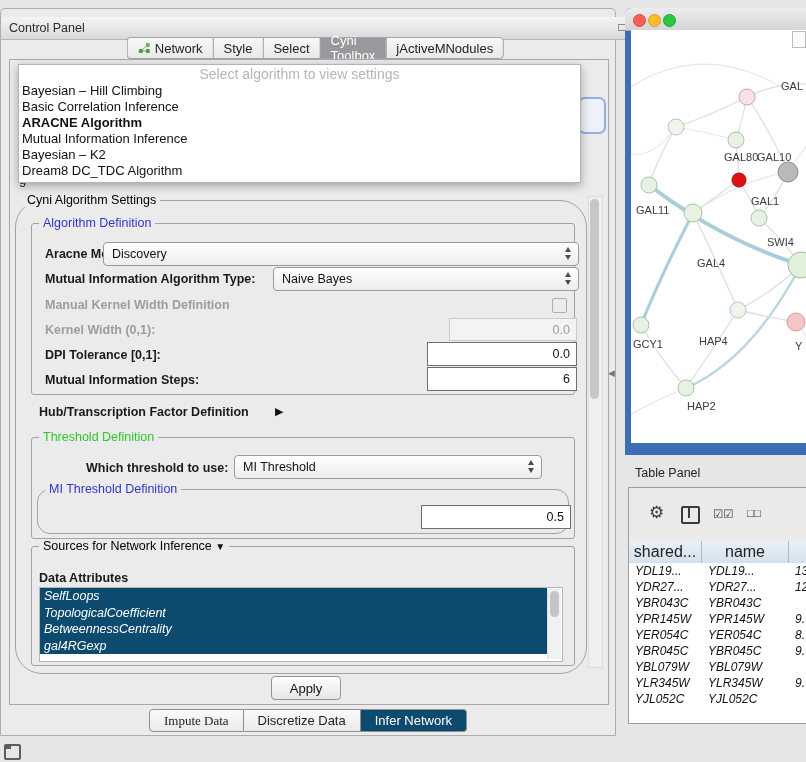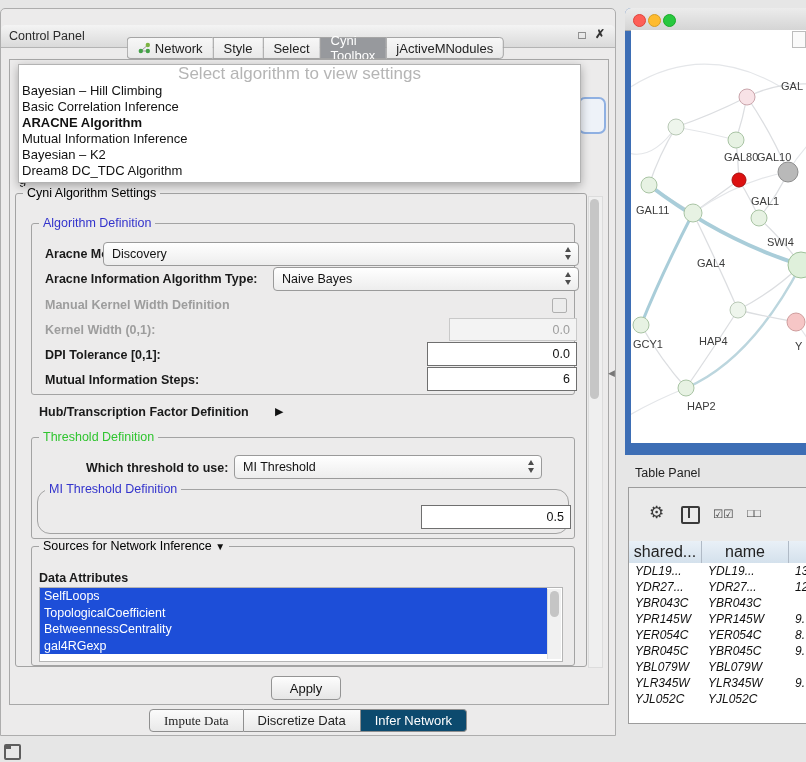--- a/index.html
+++ b/index.html
@@ -2,22 +2,22 @@
 <html><head>
 <meta charset="utf-8">
 <style>
   html,body { margin:0; padding:0; }
   body { font-family:"Liberation Sans",sans-serif; background:#e6e6e6; }
   #screen { position:relative; width:806px; height:762px; background:#e6e6e6; overflow:hidden; }
 
   
   #control-panel { position:absolute; left:0; top:8px; width:614px; height:726px;
     background:#ecebeb; border:1px solid #adadad; border-radius:5px 5px 0 0; }
-  #cp-titlebar { position:absolute; left:0; top:16px; width:100%; height:22px;
-    background:linear-gradient(#f4f4f4,#dadada); border-bottom:1px solid #b4b4b4; border-radius:5px 5px 0 0; }
+  #cp-titlebar { position:absolute; left:0; top:8px; width:100%; height:22px;
+    background:linear-gradient(#f4f4f4,#dadada); border-bottom:1px solid #b4b4b4; border-radius:5px 5px 0 0;padding-left:40px; }
   #cp-title { position:absolute; left:8px; top:4px; font-size:12.5px; color:#2b2b2b; }
   .titlebar-btn { position:absolute; top:2px; font-size:12px; color:#333; width:14px; text-align:center; cursor:default; }
   #cp-float { right:26px; top:3px; }
   #cp-close { right:8px; font-weight:bold; }
 
   
   #tabbar { position:absolute; top:28px; left:50%; transform:translateX(-50%); display:flex; height:22px; }
   .tab { display:flex; align-items:center; gap:4px; padding:0 10px; font-size:13px; color:#222;
     background:linear-gradient(#f7f7f7,#e9e9e9); border:1px solid #a5a5a5; border-right:none; }
   .tab:first-child { border-radius:4px 0 0 4px;margin-left:15px; }
@@ -52,21 +52,21 @@
 
   #manual-kernel-checkbox { position:absolute; left:551px; top:289px; width:13px; height:13px;
     background:#ececec; border:1px solid #b0b0b0; border-radius:2px; }
 
   .tri { font-size:11px; color:#111; }
 
   
   #data-attr-list { position:absolute; left:38px; top:578px; width:522px; height:73px;
     background:#fff; border:1px solid #b5b5b5; overflow:hidden; }
   .attr-item { height:16.5px; line-height:16.5px; padding-left:4px; font-size:12.5px;
-    background:#1d4ed8; color:#fff; width:503px; }
+    background:#0c4a6e; color:#fff; width:503px;font-style:italic; }
   #attr-scrollbar { position:absolute; right:1px; top:1px; width:13px; height:70px; background:#f1f1f1; border-left:1px solid #ddd; }
   #attr-thumb { position:absolute; left:1.5px; top:2px; width:9px; height:26px; background:#c5c5c5; border-radius:5px; }
 
   
   #settings-scrollbar { position:absolute; left:587px; top:187px; width:13px; height:470px;
     background:#efefef; border:1px solid #dcdcdc; }
   #settings-thumb { position:absolute; left:1px; top:2px; width:9px; height:200px; background:#c6c6c6; border-radius:5px; }
 
   #apply-button { position:absolute; left:270px; top:667px; width:68px; height:22px;
     background:linear-gradient(#fdfdfd,#e6e6e6); border:1px solid #949494; border-radius:4px;
@@ -75,21 +75,21 @@
   #bottom-tabs { position:absolute; left:0; top:700px; width:100%; display:flex; justify-content:center; }
   .btab { height:21px; display:flex; align-items:center; padding:0 14px; font-size:13px; color:#222;
     background:linear-gradient(#fbfbfb,#e9e9e9); border:1px solid #8f8f8f; border-left:none; }
   .btab:first-child { border-left:1px solid #8f8f8f; border-radius:4px 0 0 4px;font-family:Liberation Serif, serif; }
   .btab:last-child { border-radius:0 4px 4px 0; }
   .btab.sel { background:#0c4a6e; color:#fff; }
 
   
   #algo-menu { position:absolute; left:17px; top:55px; width:561px; background:#fff;
     border:1px solid #b3b3b3; box-shadow:0 3px 9px rgba(0,0,0,.3); z-index:40; padding-bottom:3px; }
-  #menu-placeholder { text-align:center; color:#b5b5b5; font-size:17px; height:18px; line-height:18px; }
+  #menu-placeholder { text-align:center; color:#b5b5b5; font-size:14px; height:18px; line-height:18px; }
   .menu-item { height:16px; line-height:16px; padding-left:3px; font-size:13px; color:#111; }
   .menu-item.sel { font-weight:bold; }
 
   
   #splitter-arrow { position:absolute; left:608px; top:368px; font-size:9px; color:#777; }
 
   
   #network-window { position:absolute; left:625px; top:8px; width:181px; height:447px;
     background:#3d6eb5; border-radius:6px 0 0 0; }
   #net-titlebar { position:absolute; left:0; top:0; width:100%; height:22px;
@@ -160,35 +160,35 @@
       <div class="tab">
         <span>jActiveMNodules</span>
       </div>
     </div>
 
     <div id="content-pane"></div>
 
     <div id="combo-fragment"></div>
     <span class="frag" style="left:18px; top:163px;">g</span>
 
-    <div class="group" style="left:14px; top:184px; width:570px; height:472px;">
+    <div class="group" style="left:14px; top:191px; width:570px; height:472px;border-radius:27px;">
       <span class="group-title">Cyni Algorithm Settings</span>
     </div>
 
     <div class="group" style="left:30px; top:214px; width:542px; height:170px;">
       <span class="group-title t-blue">Algorithm Definition</span>
     </div>
 
     <span class="blabel" style="left:44px; top:238px;">Aracne Mode:</span>
     <div class="combo" style="left:102px; top:233px; width:466px;">
       <span>Discovery</span>
       <span class="spin"></span>
     </div>
 
-    <span class="blabel" style="left:44px; top:263px;">Aracne Information Algorithm Type:</span>
+    <span class="blabel" style="left:44px; top:263px;">Mutual Information Algorithm Type:</span>
     <div class="combo" style="left:272px; top:258px; width:296px;">
       <span>Naive Bayes</span>
       <span class="spin"></span>
     </div>
 
     <span class="blabel dis" style="left:44px; top:289px;">Manual Kernel Width Definition</span>
     <div id="manual-kernel-checkbox"></div>
 
     <span class="blabel dis" style="left:44px; top:314px;">Kernel Width (0,1):</span>
     <div class="field dis" style="left:448px; top:309px; width:120px;">

